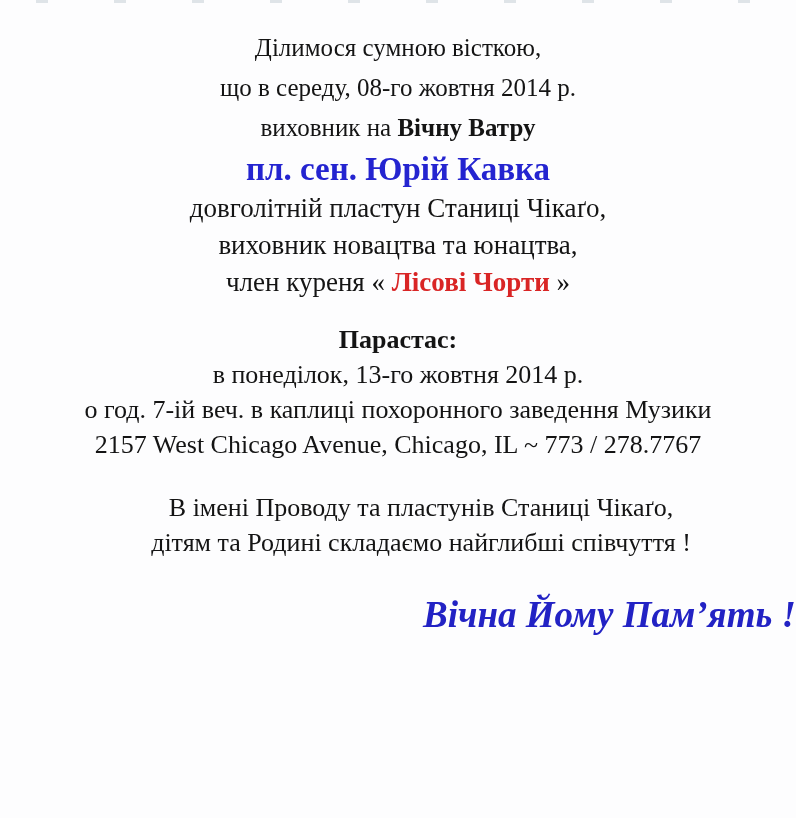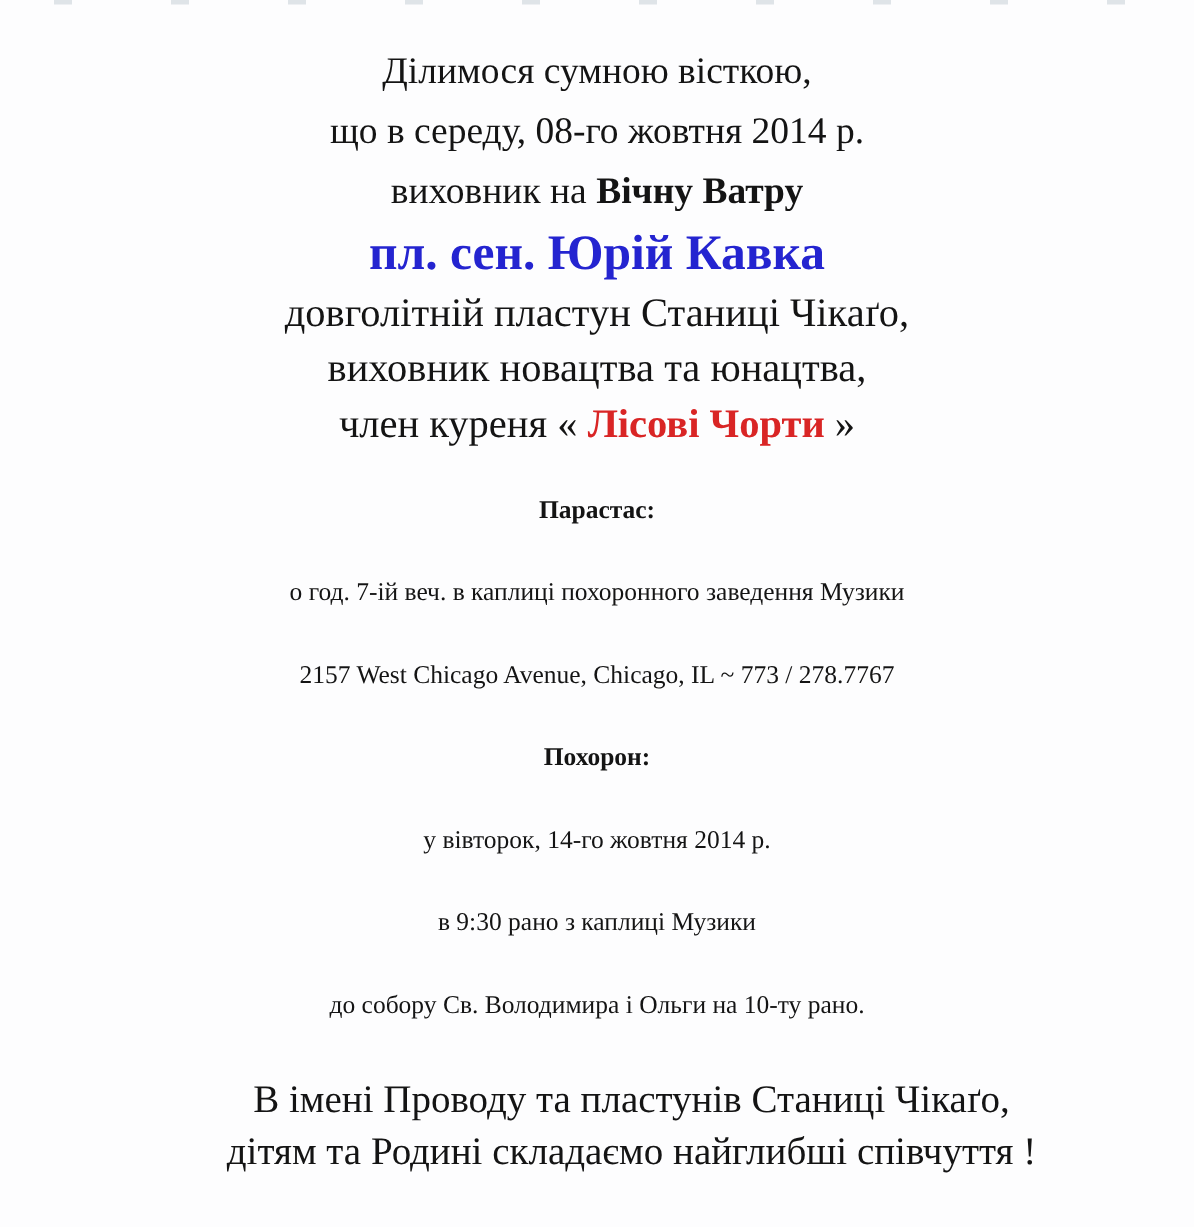--- a/index.html
+++ b/index.html
@@ -19,21 +19,21 @@
   .line{white-space:pre-wrap;}
   .intro{padding-top:28px;}
   .intro .line{font-size:25px;line-height:40px;}
   .bold{font-weight:bold;}
   .deceased-name{
     font-size:33px;line-height:42px;font-weight:bold;
     color:var(--name-blue,#2424d0);
   }
   .desc .line{font-size:27px;line-height:37px;}
   .kurin-name{font-weight:bold;color:var(--kurin-red,#d92525);}
-  .schedule .line,.schedule .heading{font-size:17px;line-height:35px;margin-top:20px;}
+  .schedule .line,.schedule .heading{font-size:26px;line-height:35px;}
   .schedule{margin-top:0;}
   .schedule.first{margin-top:21px;}
   .heading{font-weight:bold;}
   .condolence{margin-top:28px;padding-left:46px;}
   .condolence .line{font-size:26px;line-height:35px;}
   .memorial{
     margin-top:33px;font-size:37px;line-height:44px;
     font-weight:bold;font-style:italic;
     color:var(--memorial-blue,#2222c4);
     text-align:right;
@@ -55,30 +55,25 @@
   <h1 class="deceased-name line">пл. сен. Юрій Кавка</h1>
 
   <div class="desc">
     <p class="line">довголітній пластун Станиці Чікаґо,</p>
     <p class="line">виховник новацтва та юнацтва,</p>
     <p class="line"><span>член куреня « </span><span class="kurin-name">Лісові Чорти</span><span> »</span></p>
   </div>
 
   <div class="schedule first">
     <p class="heading line">Парастас:</p>
+    <p class="line">в понеділок, 13-го жовтня 2014 р.</p>
     <p class="line">о год. 7-ій веч. в каплиці похоронного заведення Музики</p>
     <p class="line">2157 West Chicago Avenue, Chicago, IL ~ 773 / 278.7767</p>
   </div>
 
-  <div class="schedule">
-    <p class="heading line">Похорон:</p>
-    <p class="line">у вівторок, 14-го жовтня 2014 р.</p>
-    <p class="line">в 9:30 рано з каплиці Музики</p>
-    <p class="line">до собору Св. Володимира і Ольги на 10-ту рано.</p>
-  </div>
 
   <div class="condolence">
     <p class="line">В імені Проводу та пластунів Станиці Чікаґо,</p>
     <p class="line">дітям та Родині складаємо найглибші співчуття !</p>
   </div>
 
   <p class="memorial line">Вічна Йому Пам’ять !</p>
 
 </div>
 

